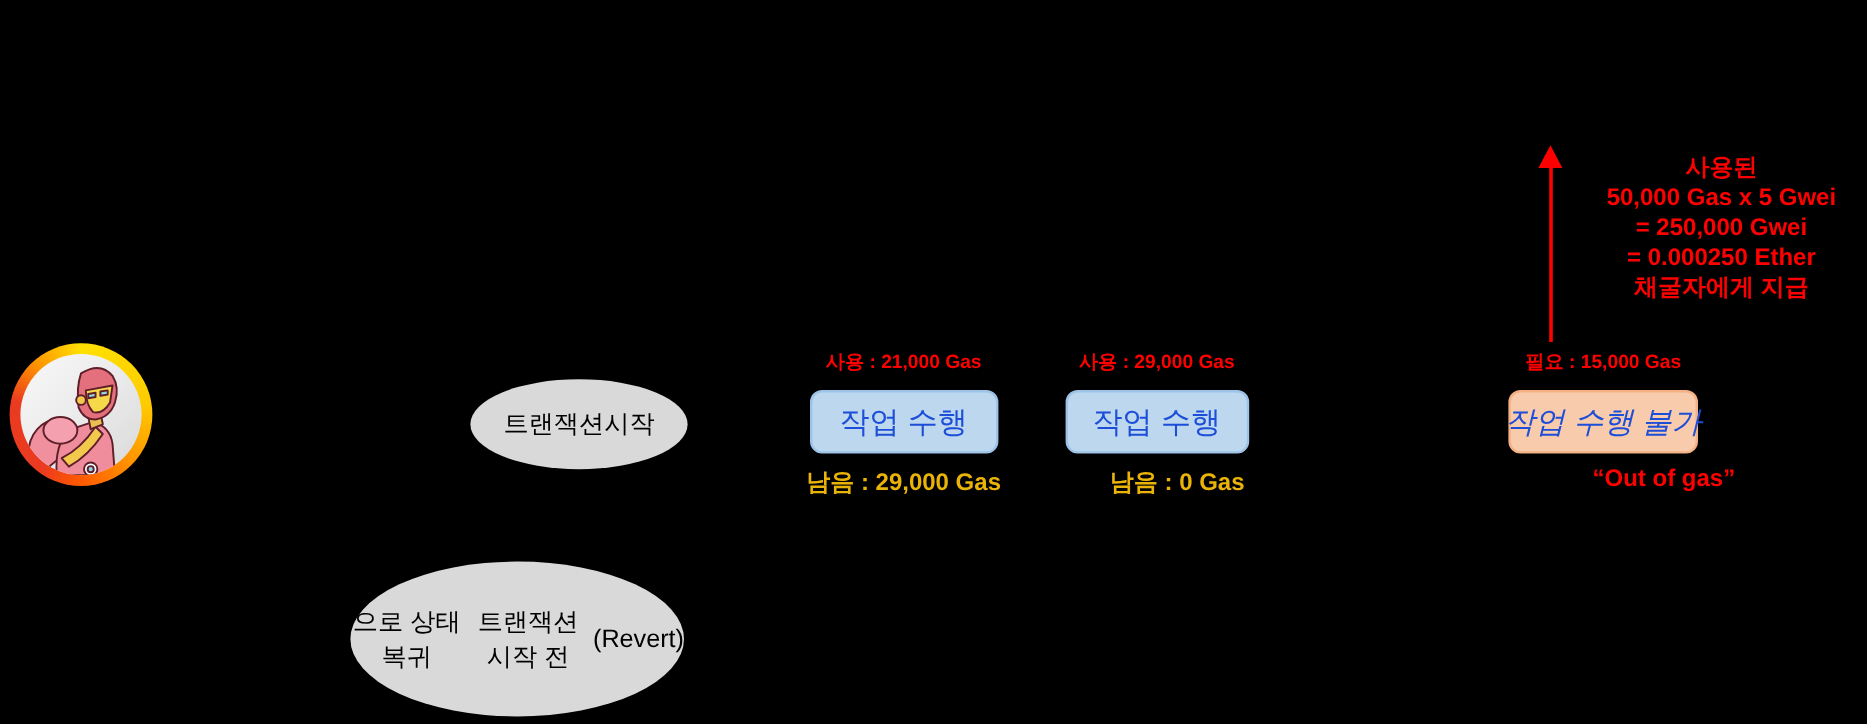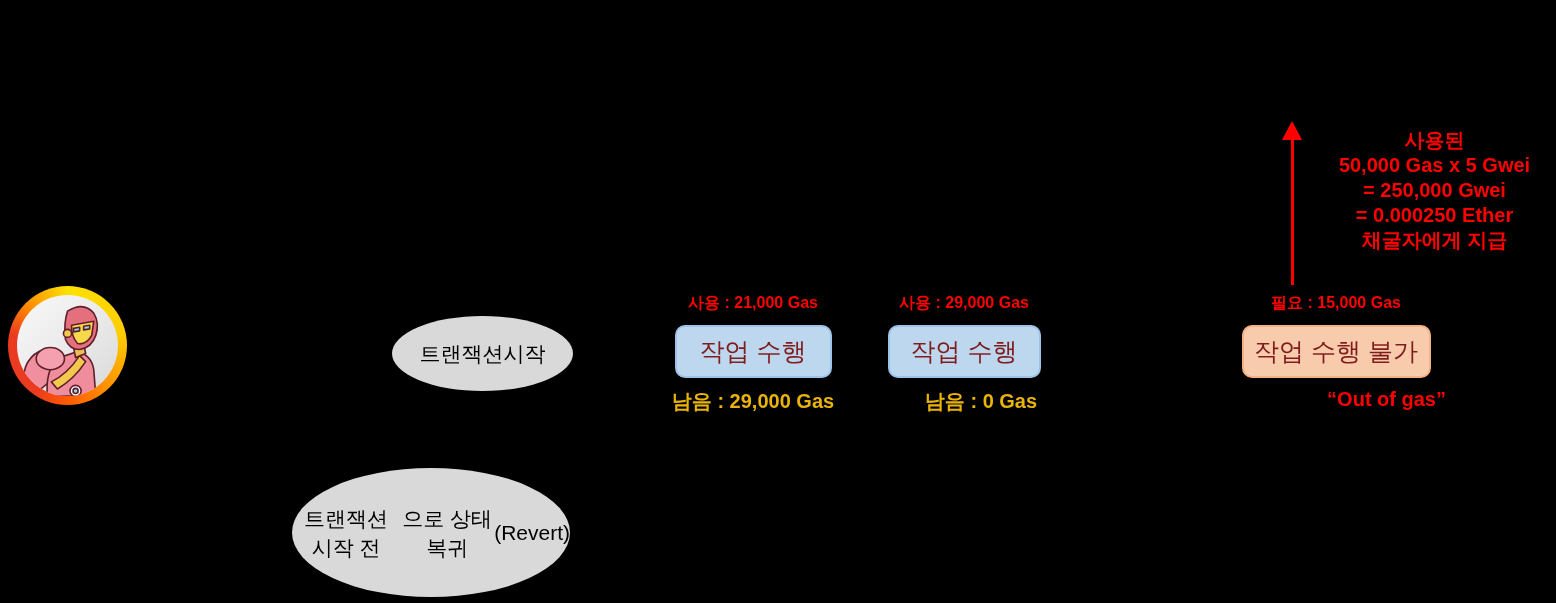--- a/index.html
+++ b/index.html
@@ -35,31 +35,31 @@
 
   
   .step { position:absolute; top:291px; width:220px; text-align:center; }
   .step .toplabel {
     font-size:16px; font-weight:bold; color:#FF0000;
     height:24px; line-height:24px; margin-bottom:10px; white-space:nowrap;
   }
   .step .box {
     box-sizing:border-box; height:53px; margin:0 auto; border-radius:10px;
     display:flex; align-items:center; justify-content:center;
-    font-size:25px; color:#7f1d1d; white-space:nowrap;
+    font-size:25px; color:#1d4ed8; white-space:nowrap;
   }
   .box.blue   { background:#BDD7EE; border:2px solid #9DC3E6; }
   .box.orange { background:#F8CBAD; border:2px solid #F4B183; }
   .step .botlabel { margin-top:10px; font-size:20px; font-weight:bold; white-space:nowrap; }
   .botlabel.blue { color:#eab308; }
   .botlabel.red  { color:#FF0000;text-align:right; }
   .step1 { left:643px; }  .step1 .box { width:157px; }
   .step2 { left:854px; }  .step2 .box { width:153px; }
   .step2 .botlabel { text-align:center; padding-left:34px; }
-  .step3 { left:1226px; } .step3 .box { width:189px; }
+  .step3 { left:1226px; } .step3 .box { width:158px;font-style:italic; }
 
   
   .arrow-shaft { position:absolute; left:1291px; top:138px; width:3px; height:147px; background:#FF0000; }
   .arrow-head  {
     position:absolute; left:1282px; top:121px; width:0; height:0;
     border-left:10px solid transparent; border-right:10px solid transparent;
     border-bottom:19px solid #FF0000;
   }
 
   
@@ -129,18 +129,18 @@
 
   <div class="payment-note">
     <div>사용된</div>
     <div>50,000 Gas x 5 Gwei</div>
     <div>= 250,000 Gwei</div>
     <div>= 0.000250 Ether</div>
     <div>채굴자에게 지급</div>
   </div>
 
   <div class="ellipse revert">
+    <div>으로 상태 복귀</div>
     <div>트랜잭션 시작 전</div>
-    <div>으로 상태 복귀</div>
     <div>(Revert)</div>
   </div>
 
 </div>
 
 </body></html>

